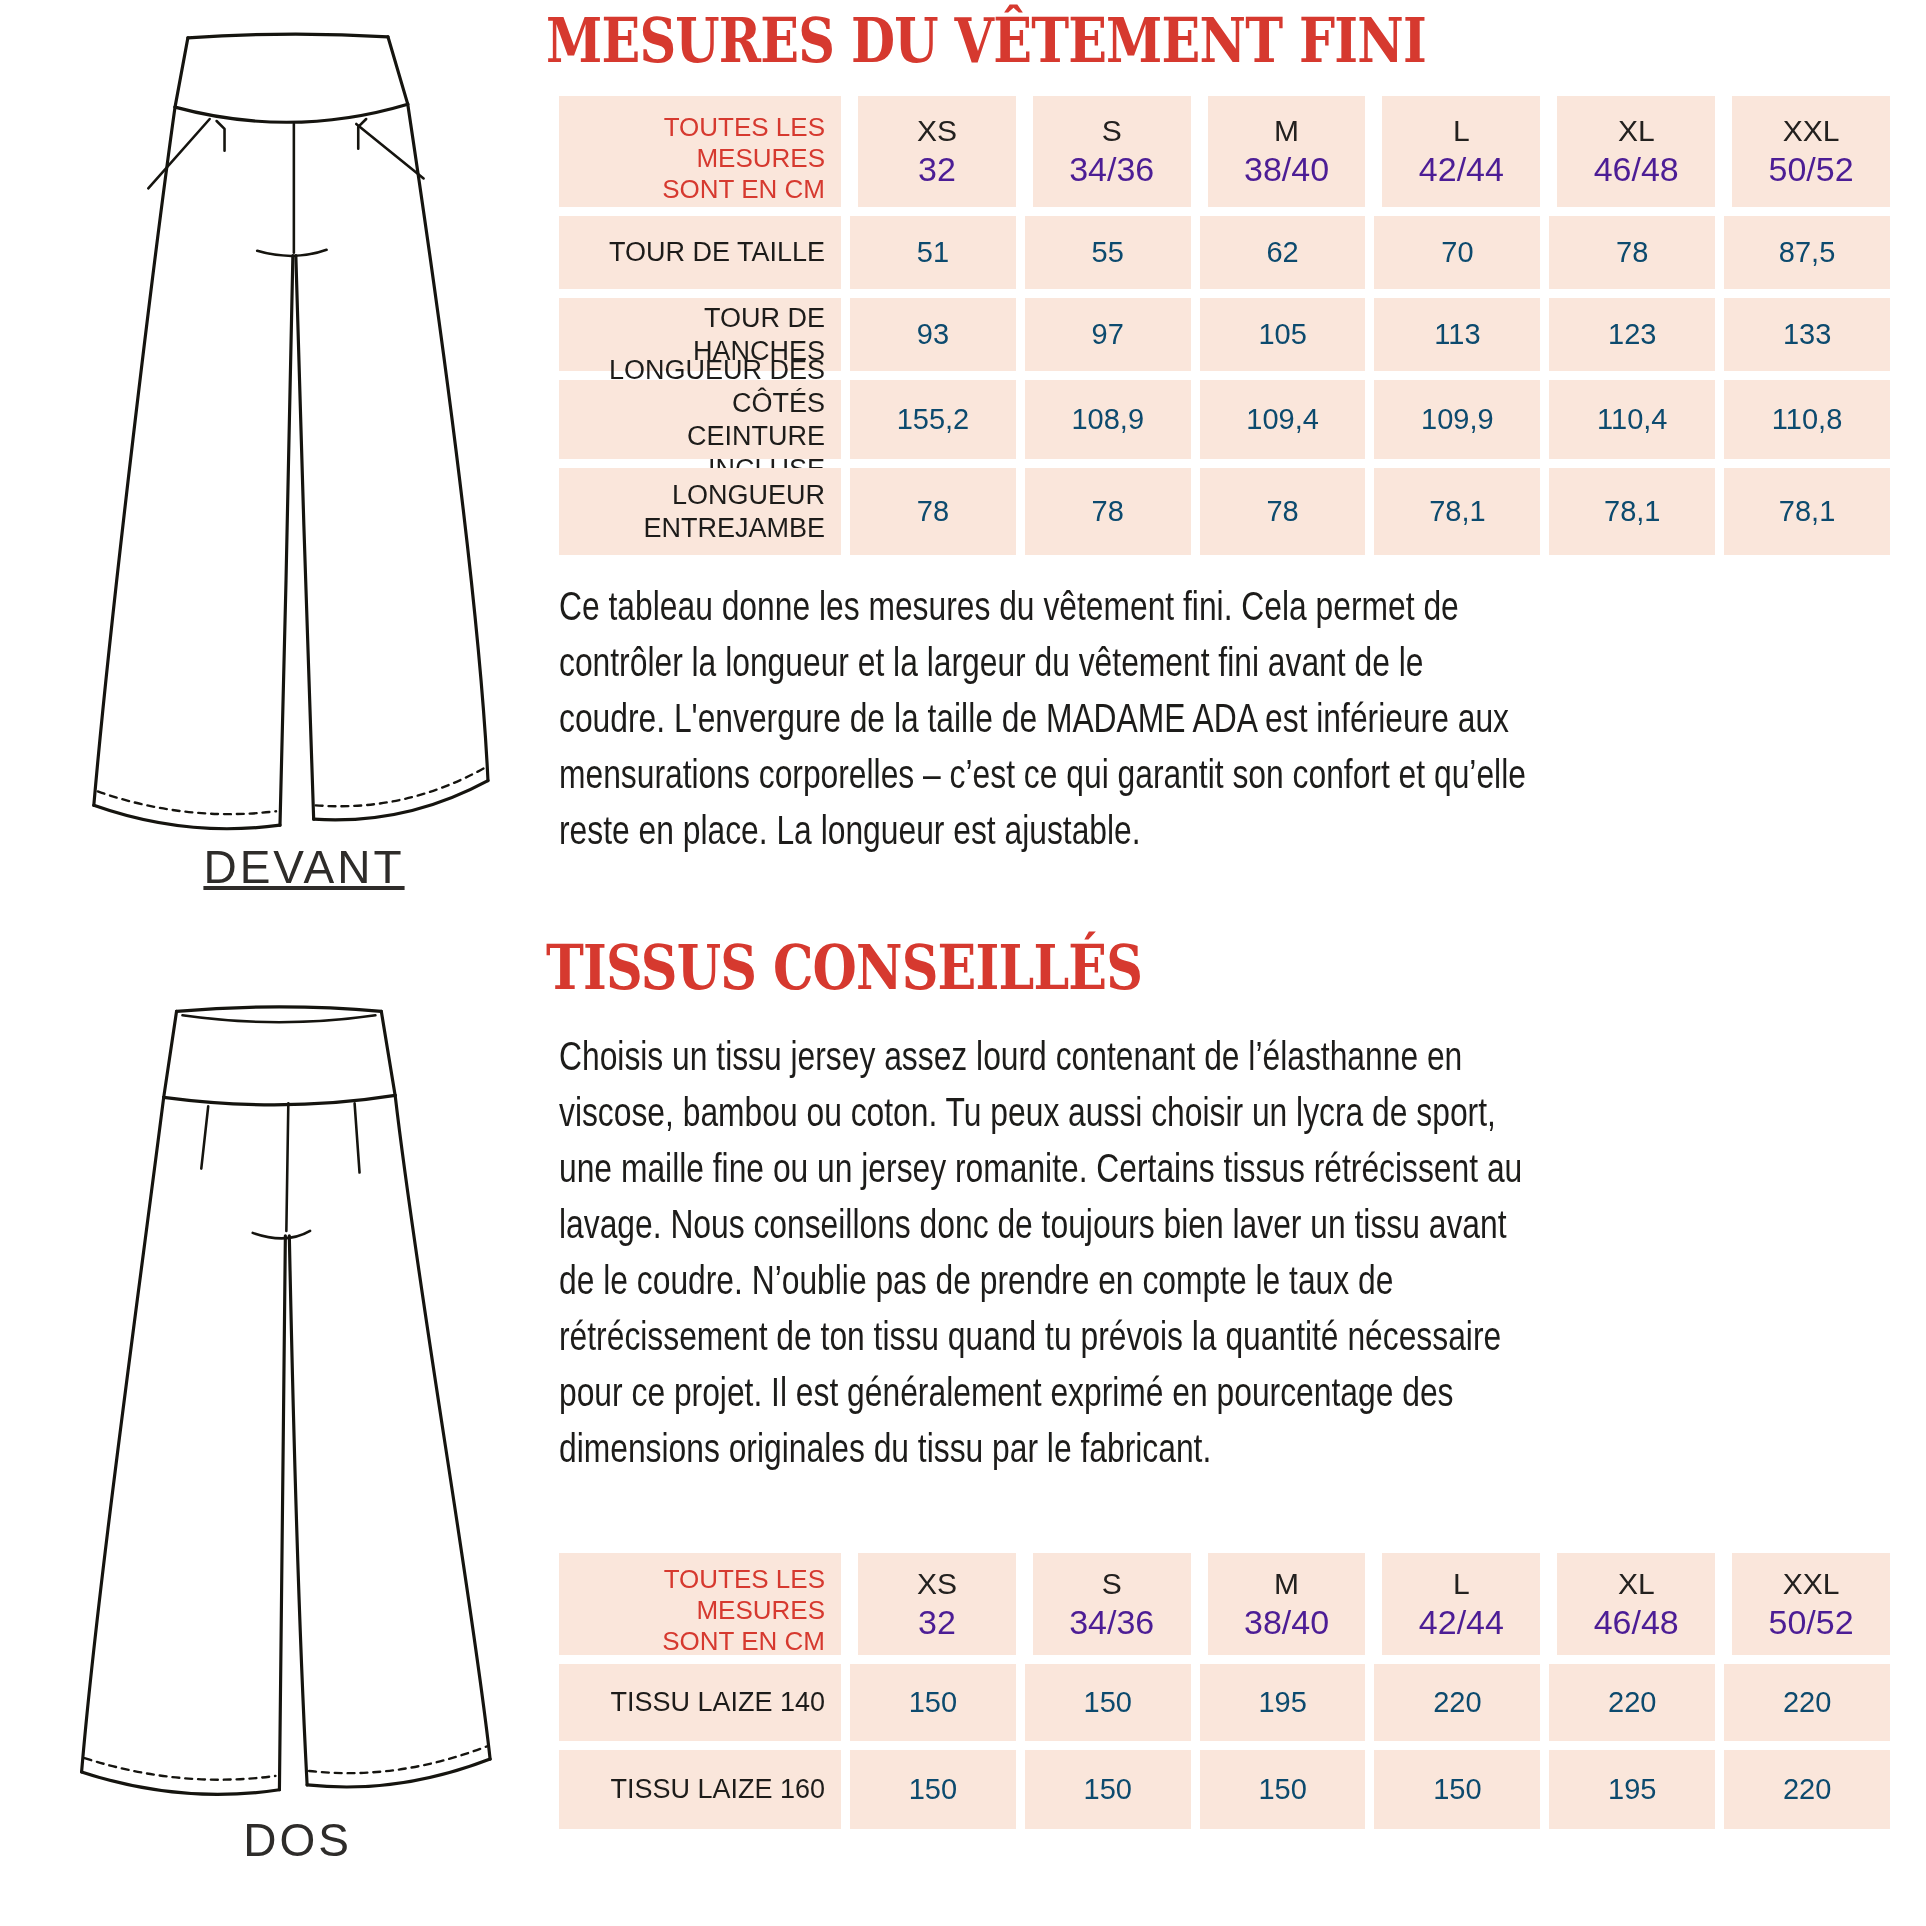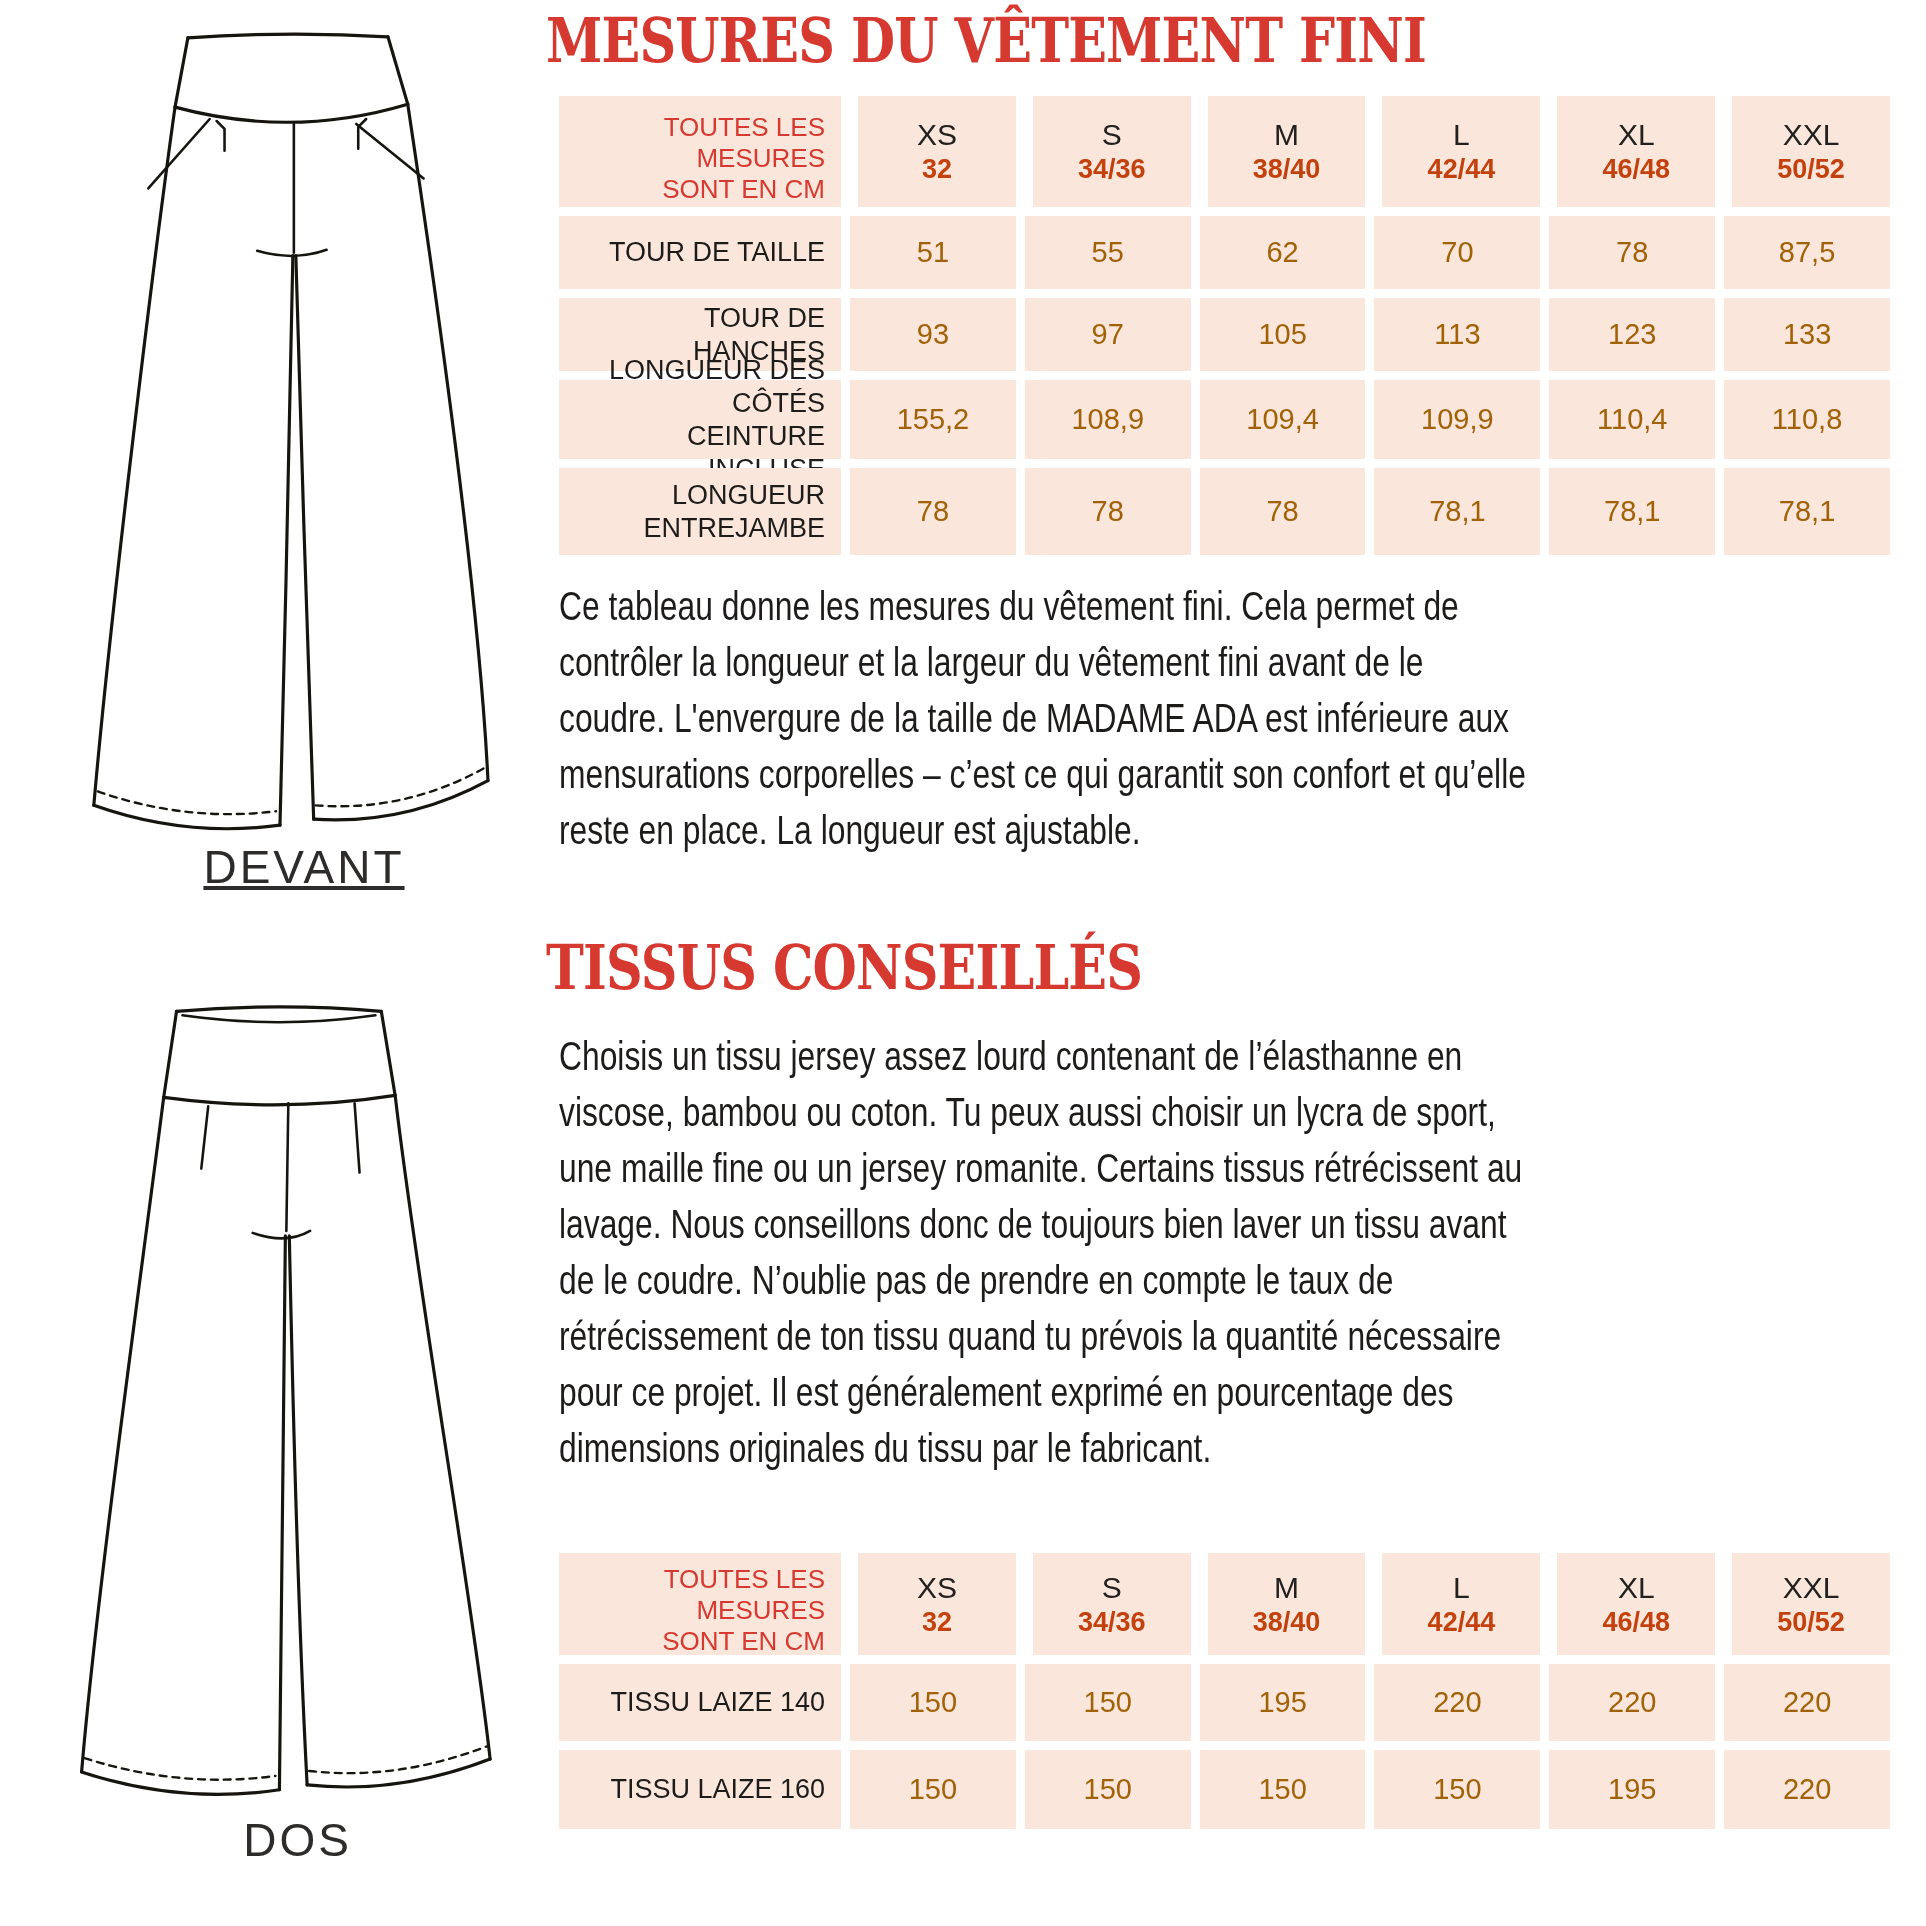--- a/index.html
+++ b/index.html
@@ -15,24 +15,24 @@
         color:#1d1c1a;transform:scaleX(0.795);transform-origin:0 0;}
   .tbl{position:absolute;display:grid;grid-template-columns:282px repeat(6,1fr);gap:9px;}
   .tbl1{left:559px;top:96px;width:1331px;grid-template-rows:111px 73px 73px 79px 87px;}
   .tbl2{left:559px;top:1553px;width:1331px;grid-template-rows:102px 77px 79px;}
   .cell{background:#fae6db;display:flex;align-items:center;justify-content:center;}
   .cell.note{flex-direction:column;align-items:flex-end;justify-content:center;
         padding:13px 16px 0 94px;text-align:right;color:#d6392f;font-size:26px;
         line-height:31px;font-weight:400;}
   .cell.size{flex-direction:column;gap:2px;margin-left:8px;}
   .cell.size .sz{font-size:30px;color:#23211f;}
-  .cell.size .eu{font-size:27px;color:#c2410c;font-weight:bold;}
+  .cell.size .eu{font-size:34px;color:#4c1d95;}
   .cell.lab{justify-content:flex-end;text-align:right;padding:0 16px 0 30px;
         font-size:27px;line-height:33px;color:#1d1c1a;}
-  .cell.val{font-size:29px;color:#a16207;}
+  .cell.val{font-size:29px;color:#0c4a6e;}
   .stroke{fill:none;stroke:#15140f;stroke-width:3.2;stroke-linecap:round;stroke-linejoin:round;}
   .stroke.thin{stroke-width:2.6;}
   .stroke.dash{stroke-width:2.4;stroke-dasharray:7 6;}
 </style>
 </head>
 <body>
 
 <main class="page">
 
   <svg style="left:59px;top:18px;" width="441" height="822" viewBox="0 0 445 830">

